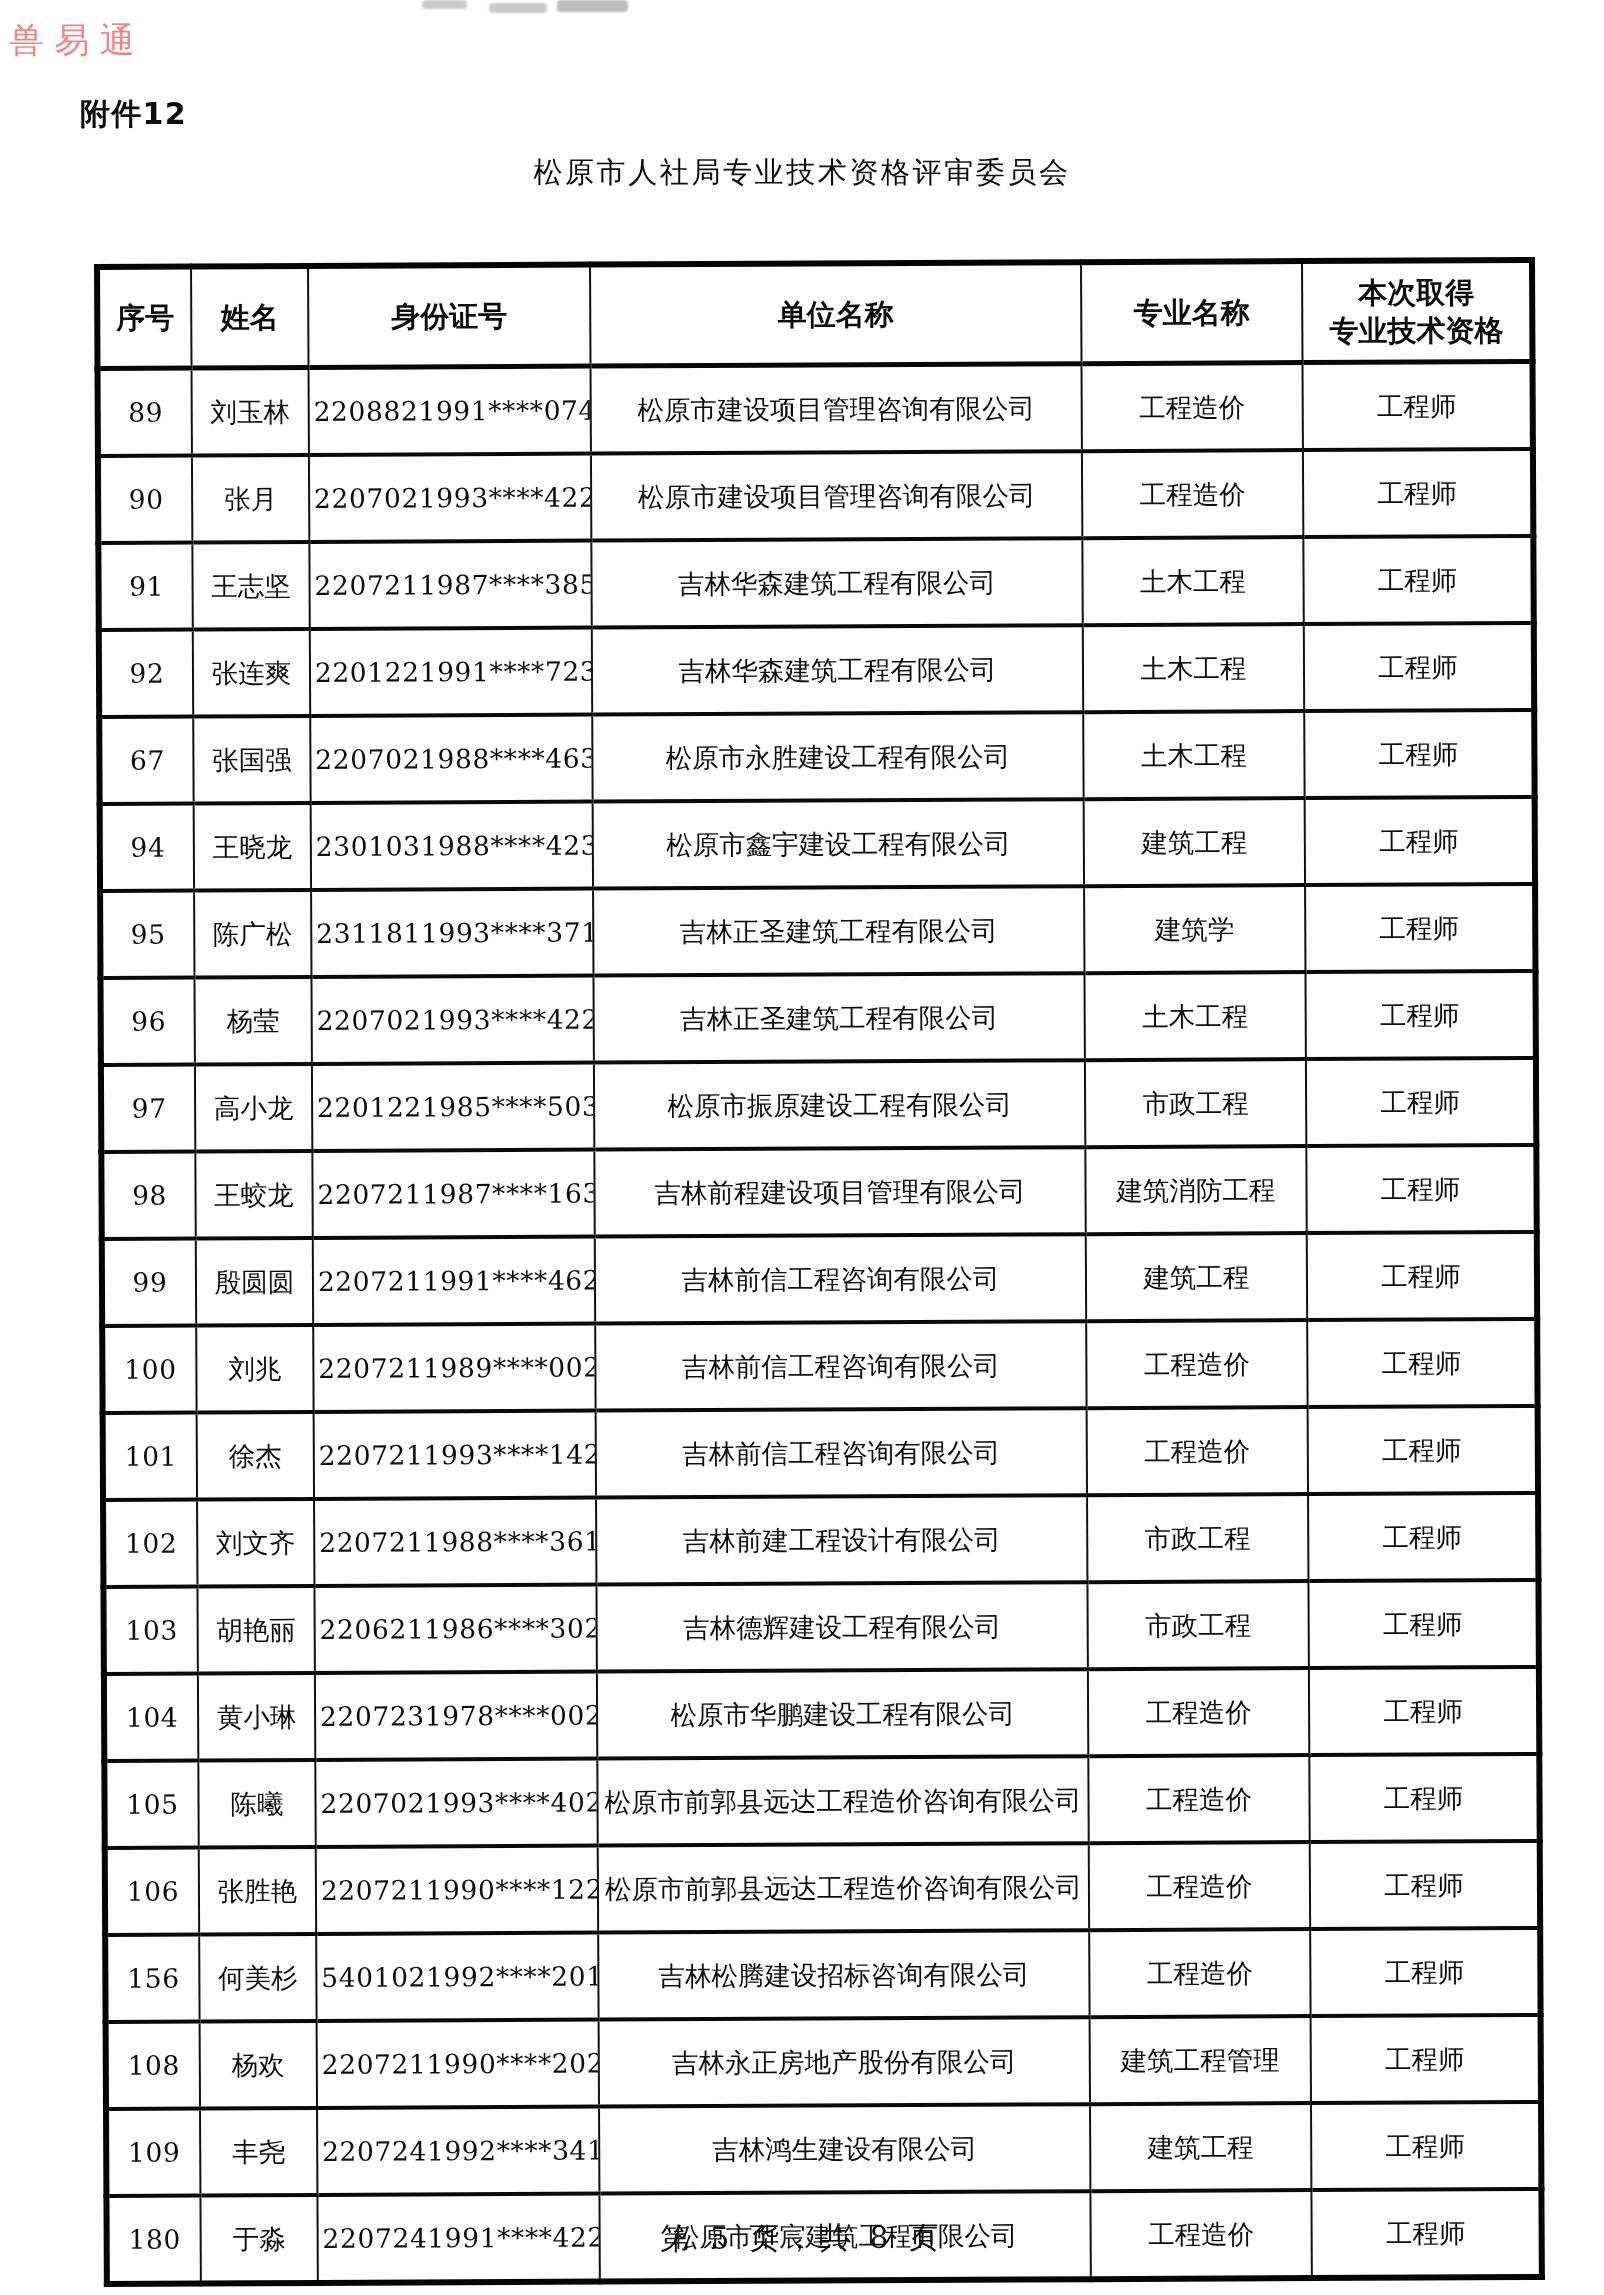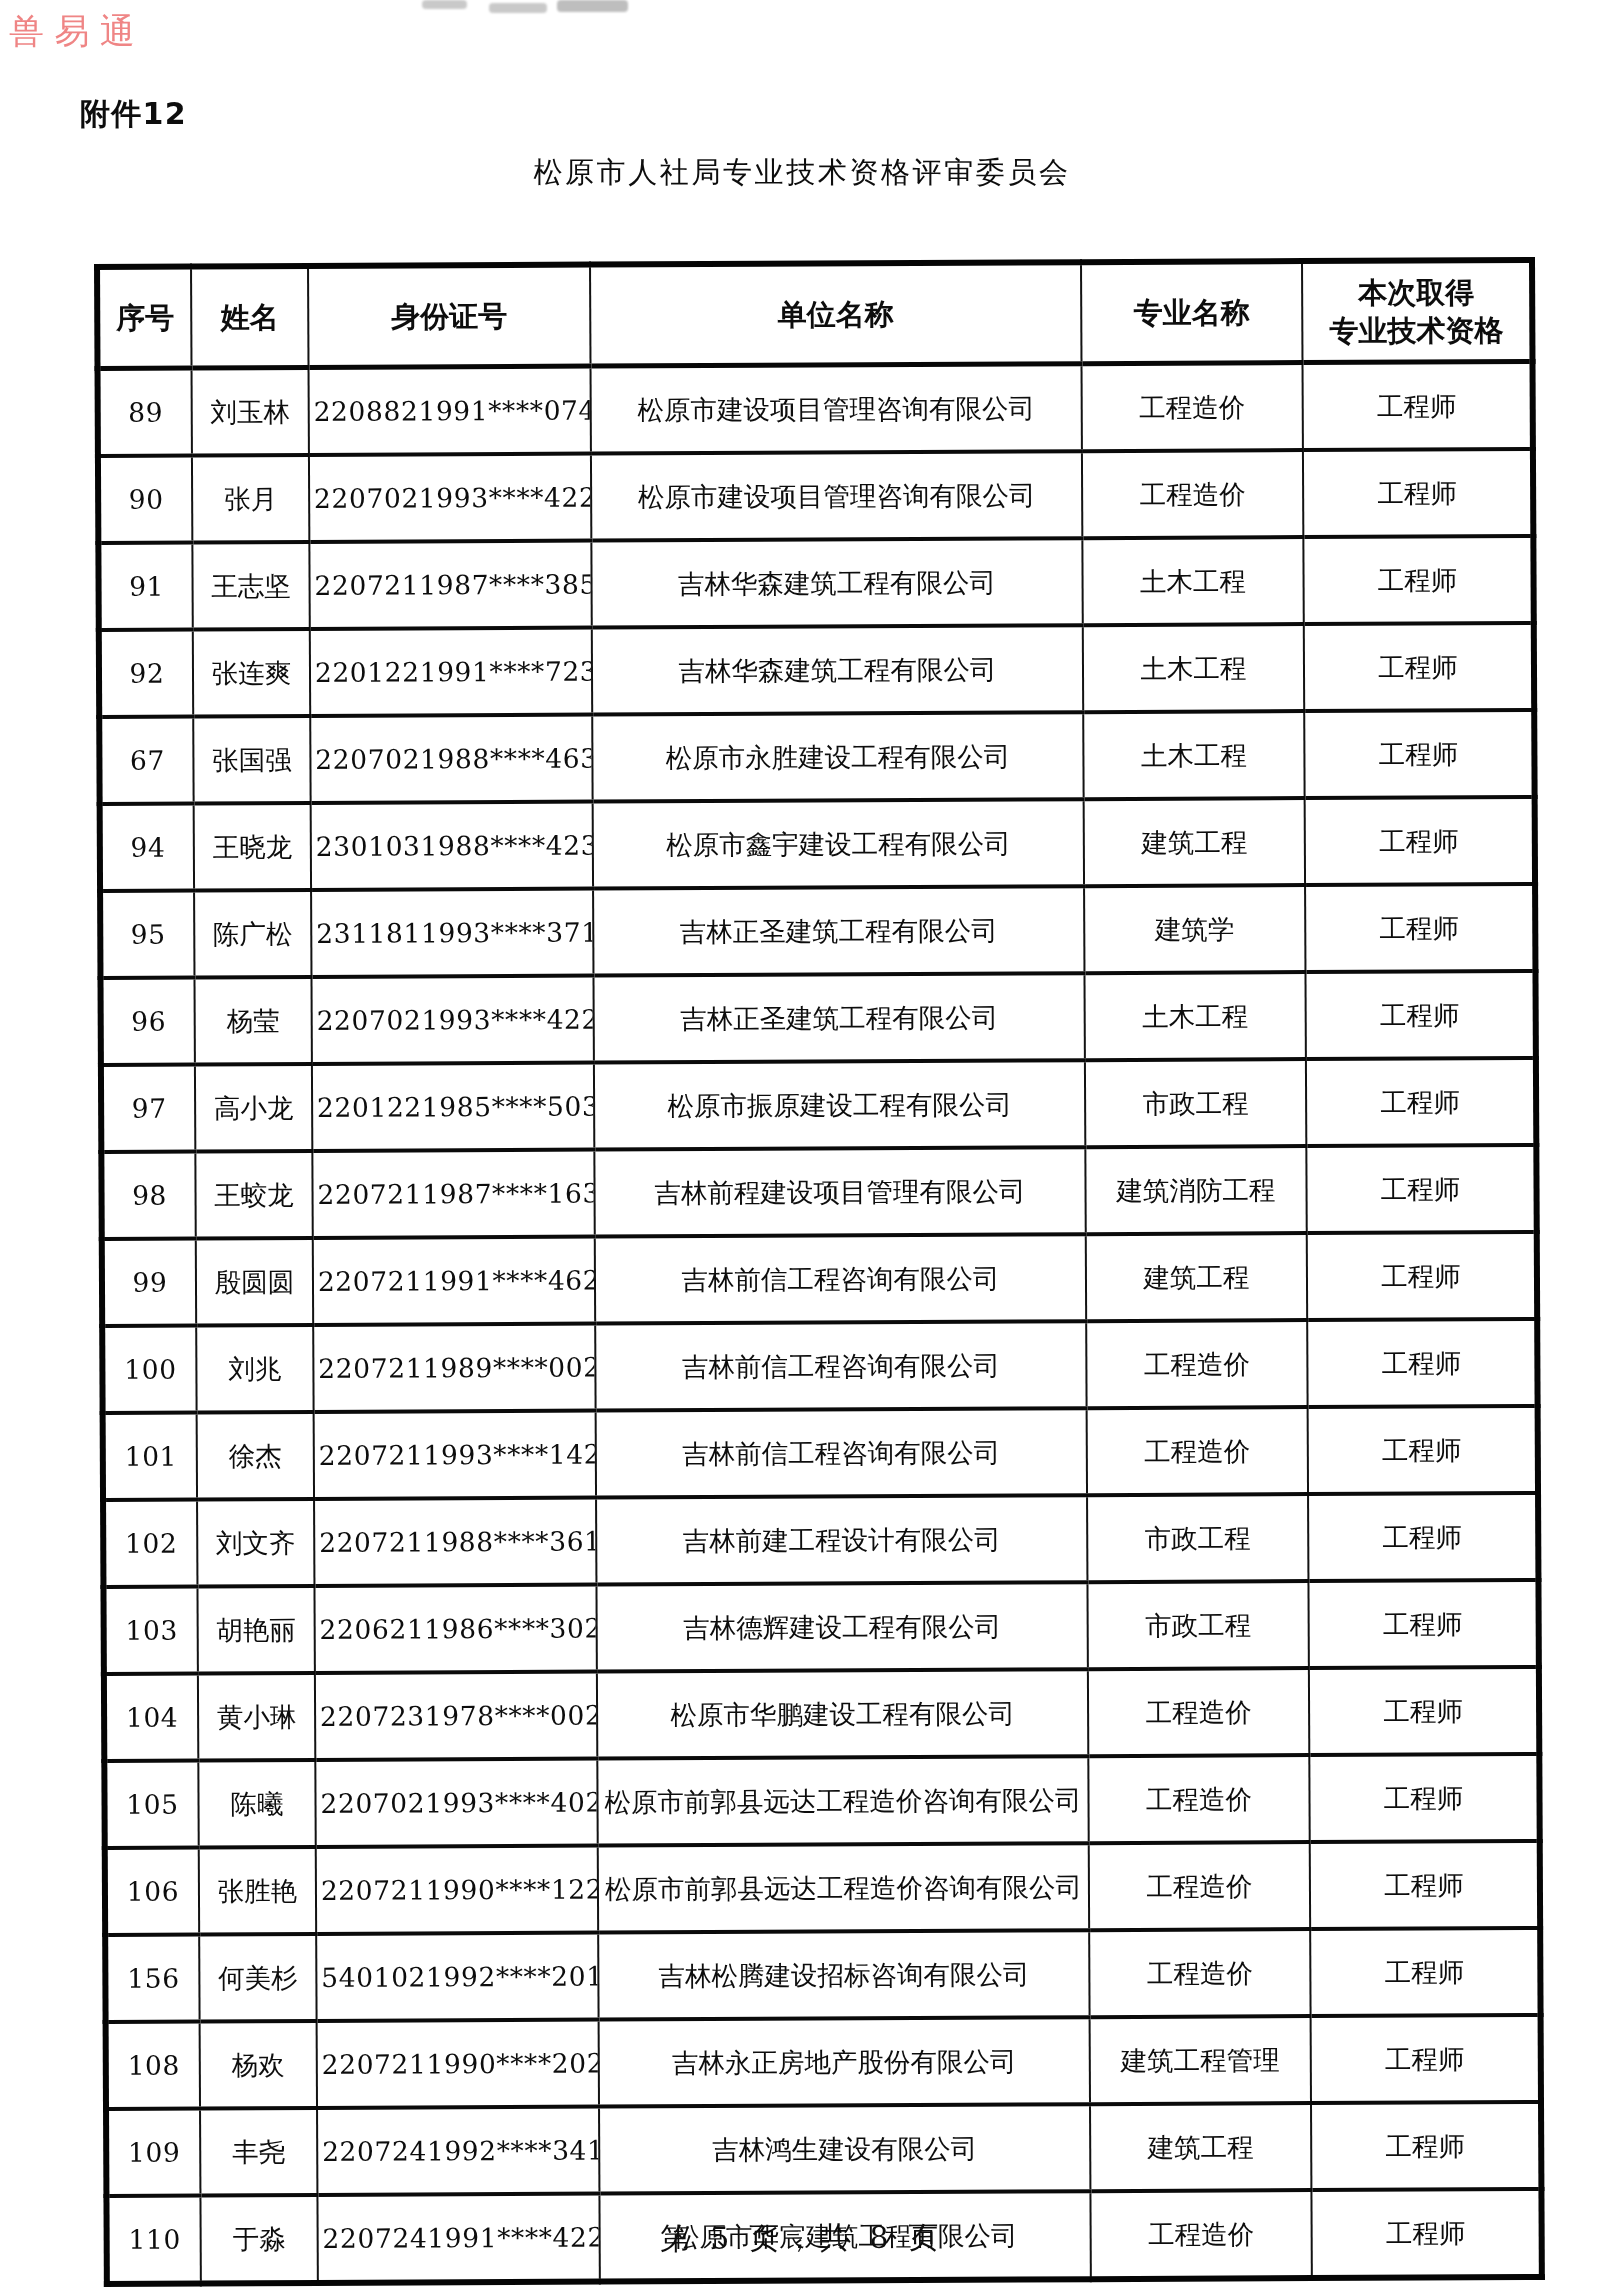--- a/index.html
+++ b/index.html
@@ -11,21 +11,21 @@
     position: relative;
     width: 1604px;
     height: 2295px;
     background: #ffffff;
     overflow: hidden;
     font-family: "DejaVu Serif", "Liberation Serif", serif;
     color: #0d0d0d;
   }
   .watermark {
     position: absolute;
-    top: 8px;
+    top: 17px;
     left: 9px;
     font-size: 35px;
     letter-spacing: 10.4px;
     color: #ef8585;
     font-family: "DejaVu Serif", "Liberation Serif", serif;
   }
   .scan-artifact {
     position: absolute;
     background: #8a8a8a;
     opacity: 0.45;
@@ -337,21 +337,21 @@
   <tr>
     <td class="num">109</td>
     <td>丰尧</td>
     <td class="num">2207241992****3415</td>
     <td>吉林鸿生建设有限公司</td>
     <td>建筑工程</td>
     <td>工程师</td>
   </tr>
 
   <tr>
-    <td class="num">110</td>
+    <td class="num">180</td>
     <td>于淼</td>
     <td class="num">2207241991****4225</td>
     <td>松原市华宸建筑工程有限公司</td>
     <td>工程造价</td>
     <td>工程师</td>
   </tr>
 </tbody>
     </table>
   </div>
 

